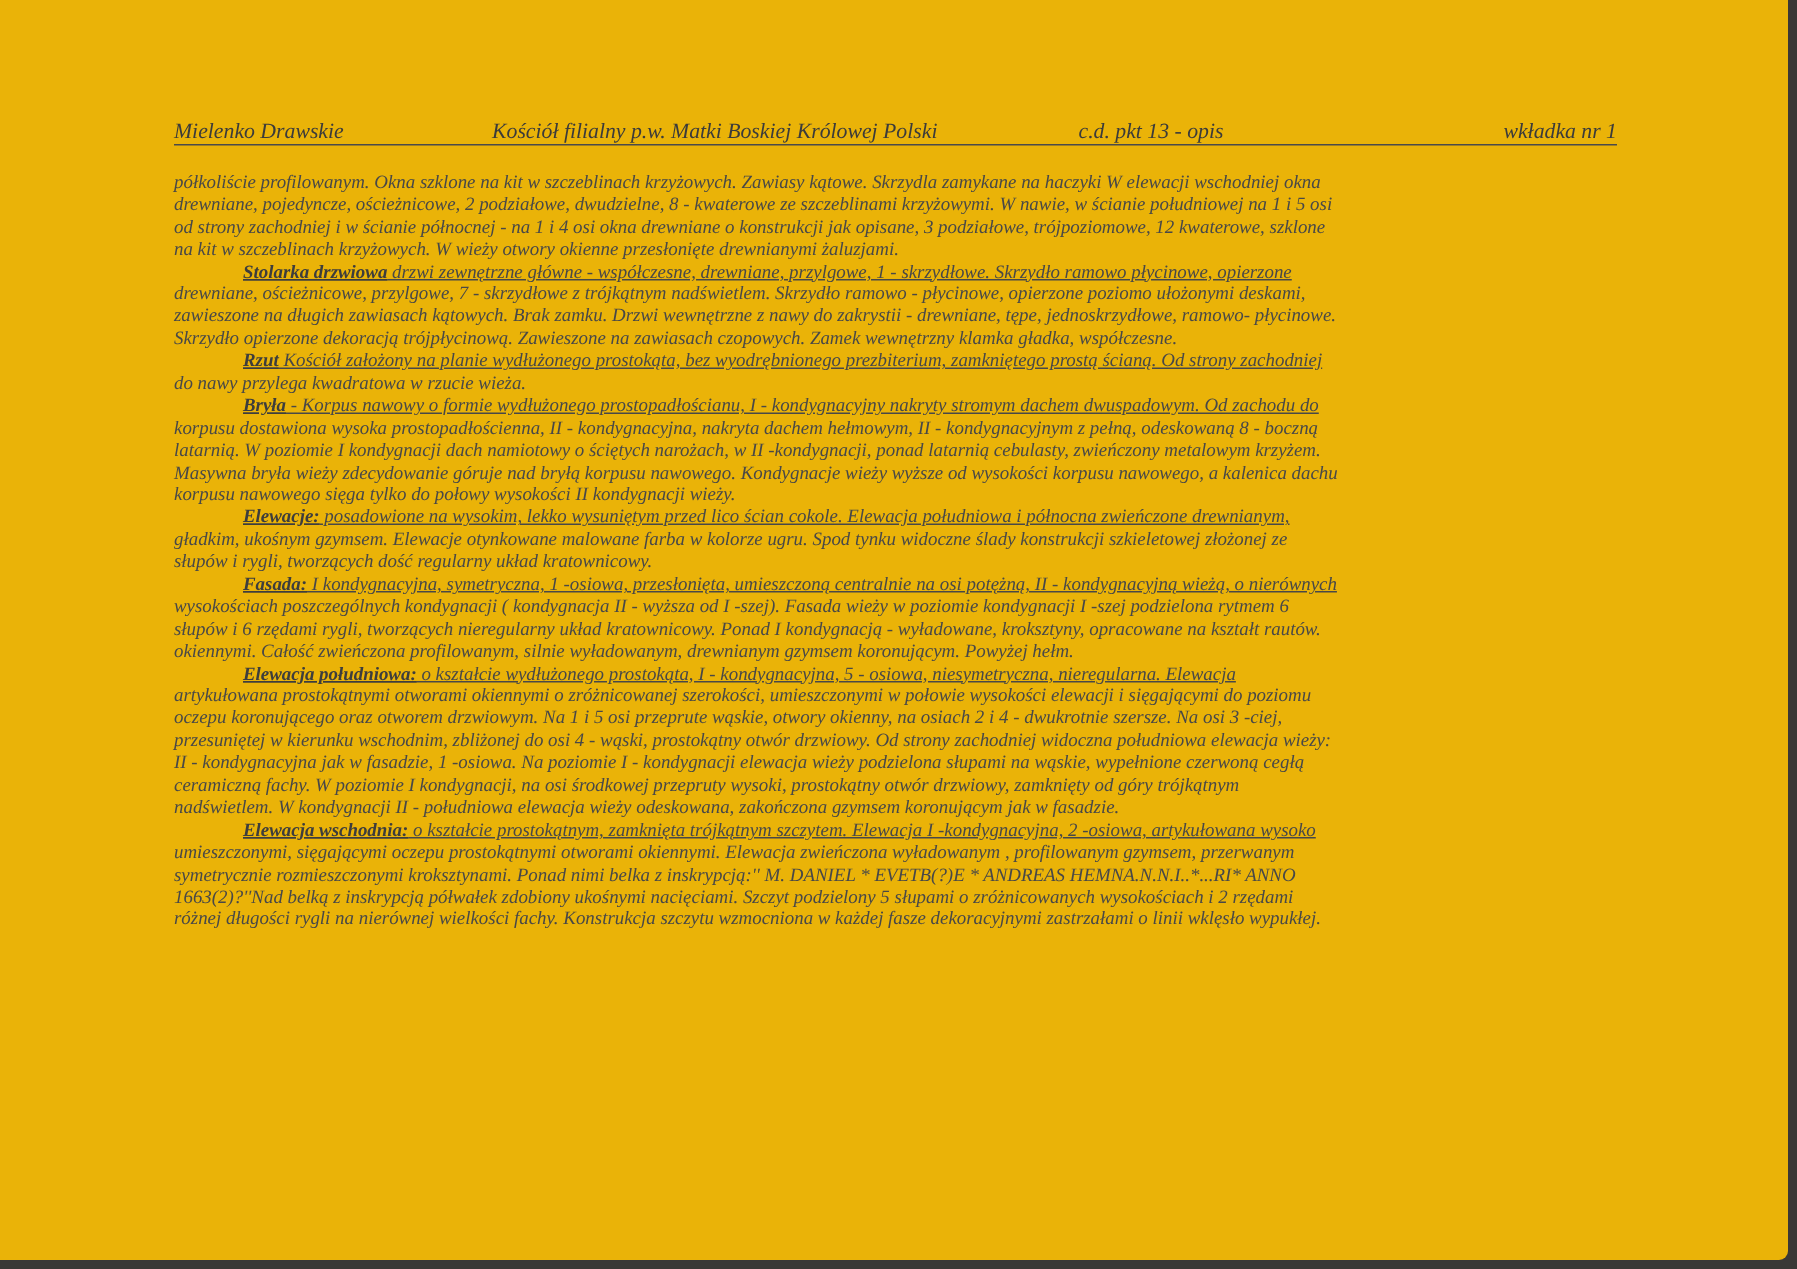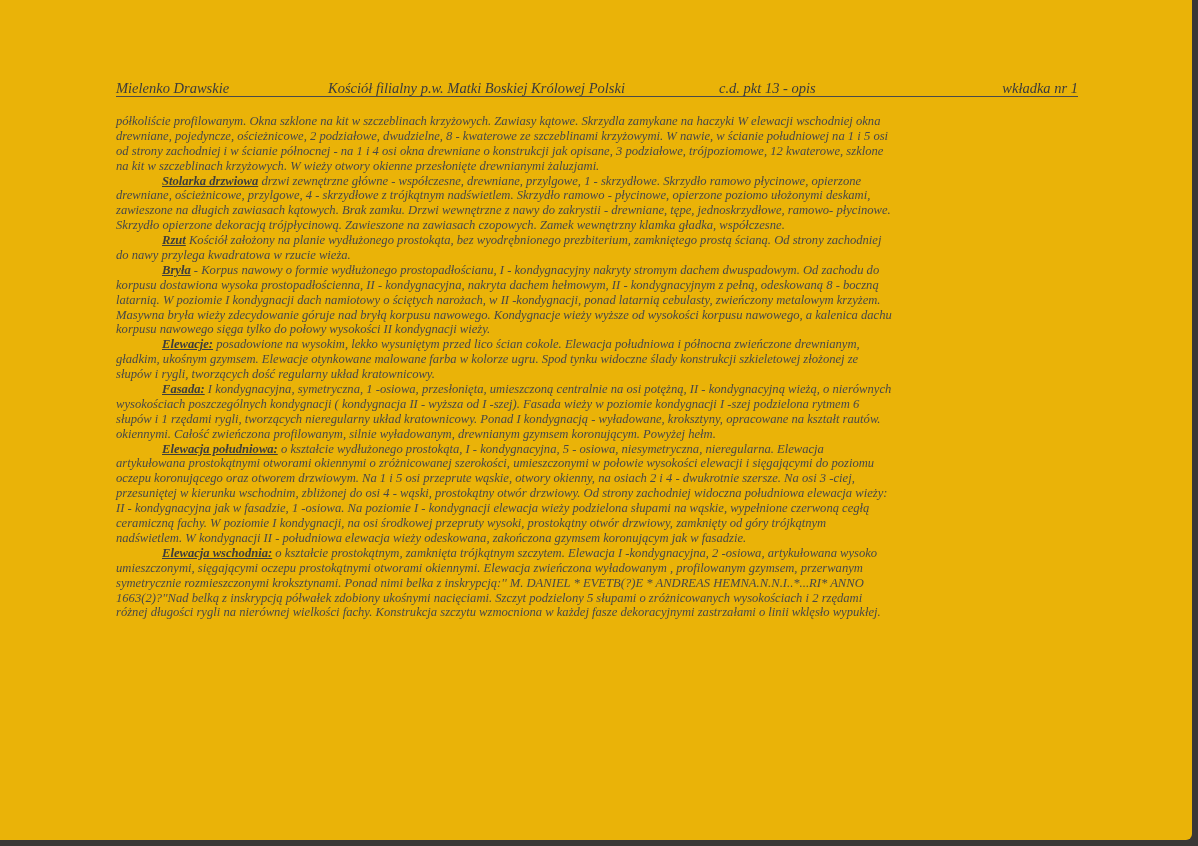--- a/index.html
+++ b/index.html
@@ -27,21 +27,21 @@
   .header .h-ins { right: 0; margin-left: 31px; }
   .rule {
     position: absolute; left: 116px; top: 96px; width: 962px; height: 1px;
     background: #4a4a4a;
   }
   .body {
     position: absolute; left: 116px; top: 114px; width: 966px;
     font-style: italic; font-size: 12.6px; line-height: 14.9px; color: #484848;
   }
   .line { white-space: nowrap; height: 14.9px; }
-  .indent { padding-left: 46px; }
+  .indent { padding-left: 46px; text-decoration: underline; }
   .lbl { font-weight: bold; text-decoration: underline; color: #3d3d3d; }
 </style>
 </head>
 <body>
 
 <div class="paper">
   <div class="header">
     <span class="h-place">Mielenko Drawskie</span>
     <span class="h-title">Kościół filialny p.w. Matki Boskiej Królowej Polski</span>
     <span class="h-pkt">c.d. pkt 13  -  opis</span>
@@ -49,40 +49,40 @@
   </div>
   <div class="rule"></div>
 
   <div class="body">
     <div class="line">półkoliście profilowanym. Okna szklone na kit w szczeblinach krzyżowych. Zawiasy kątowe. Skrzydla zamykane na haczyki W elewacji wschodniej okna</div>
     <div class="line">drewniane, pojedyncze, ościeżnicowe, 2 podziałowe, dwudzielne, 8 - kwaterowe ze szczeblinami krzyżowymi. W nawie, w ścianie południowej na 1 i 5 osi</div>
     <div class="line">od strony zachodniej i w ścianie północnej - na 1 i 4 osi okna drewniane o konstrukcji jak opisane, 3 podziałowe, trójpoziomowe, 12 kwaterowe, szklone</div>
     <div class="line">na kit w szczeblinach krzyżowych. W wieży otwory okienne przesłonięte drewnianymi żaluzjami.</div>
 
     <div class="line indent"><span class="lbl">Stolarka drzwiowa</span><span> drzwi zewnętrzne główne - współczesne, drewniane, przylgowe, 1 - skrzydłowe. Skrzydło ramowo  płycinowe, opierzone</span></div>
-    <div class="line">drewniane, ościeżnicowe, przylgowe, 4 - skrzydłowe z trójkątnym nadświetlem. Skrzydło ramowo - płycinowe, opierzone poziomo ułożonymi deskami,</div>
+    <div class="line">drewniane, ościeżnicowe, przylgowe, 7 - skrzydłowe z trójkątnym nadświetlem. Skrzydło ramowo - płycinowe, opierzone poziomo ułożonymi deskami,</div>
     <div class="line">zawieszone na długich  zawiasach kątowych. Brak zamku. Drzwi wewnętrzne z nawy do zakrystii - drewniane, tępe, jednoskrzydłowe, ramowo- płycinowe.</div>
     <div class="line">Skrzydło opierzone dekoracją trójpłycinową. Zawieszone na zawiasach czopowych. Zamek wewnętrzny klamka gładka, współczesne.</div>
 
     <div class="line indent"><span class="lbl">Rzut</span><span> Kościół założony na planie wydłużonego prostokąta, bez wyodrębnionego prezbiterium, zamkniętego prostą ścianą. Od strony zachodniej</span></div>
     <div class="line">do nawy przylega kwadratowa w rzucie wieża.</div>
 
     <div class="line indent"><span class="lbl">Bryła</span><span> - Korpus nawowy o formie wydłużonego prostopadłościanu, I - kondygnacyjny  nakryty stromym dachem dwuspadowym. Od zachodu do</span></div>
     <div class="line">korpusu dostawiona wysoka prostopadłościenna, II - kondygnacyjna, nakryta dachem hełmowym, II - kondygnacyjnym z pełną, odeskowaną 8 - boczną</div>
     <div class="line">latarnią. W poziomie I kondygnacji dach  namiotowy o ściętych narożach, w II -kondygnacji, ponad latarnią cebulasty, zwieńczony metalowym krzyżem.</div>
     <div class="line">Masywna bryła wieży zdecydowanie góruje nad bryłą korpusu nawowego. Kondygnacje wieży wyższe od wysokości korpusu nawowego, a kalenica dachu</div>
     <div class="line">korpusu nawowego  sięga tylko  do połowy wysokości II kondygnacji wieży.</div>
 
     <div class="line indent"><span class="lbl">Elewacje:</span><span> posadowione na wysokim, lekko wysuniętym przed lico ścian cokole. Elewacja południowa i północna zwieńczone drewnianym,</span></div>
     <div class="line">gładkim, ukośnym gzymsem. Elewacje otynkowane malowane farba w kolorze ugru. Spod tynku widoczne ślady konstrukcji szkieletowej złożonej ze</div>
     <div class="line">słupów i rygli, tworzących dość regularny układ kratownicowy.</div>
 
     <div class="line indent"><span class="lbl">Fasada:</span><span> I  kondygnacyjna, symetryczna, 1 -osiowa, przesłonięta, umieszczoną centralnie na osi potężną, II - kondygnacyjną wieżą, o nierównych</span></div>
     <div class="line">wysokościach poszczególnych kondygnacji ( kondygnacja II - wyższa od I -szej). Fasada wieży w poziomie kondygnacji I -szej podzielona rytmem 6</div>
-    <div class="line">słupów i  1 rzędami rygli, tworzących nieregularny układ kratownicowy. Ponad I kondygnacją - wyładowane,  kroksztyny, opracowane na kształt rautów.</div>
+    <div class="line">słupów i  6 rzędami rygli, tworzących nieregularny układ kratownicowy. Ponad I kondygnacją - wyładowane,  kroksztyny, opracowane na kształt rautów.</div>
     <div class="line">okiennymi. Całość zwieńczona profilowanym, silnie wyładowanym, drewnianym gzymsem koronującym. Powyżej hełm.</div>
 
     <div class="line indent"><span class="lbl">Elewacja południowa:</span><span>  o kształcie wydłużonego prostokąta, I - kondygnacyjna, 5 - osiowa, niesymetryczna, nieregularna. Elewacja</span></div>
     <div class="line">artykułowana prostokątnymi otworami okiennymi o zróżnicowanej szerokości, umieszczonymi w połowie wysokości elewacji i sięgającymi do poziomu</div>
     <div class="line">oczepu  koronującego oraz otworem drzwiowym.  Na 1 i 5 osi przeprute wąskie, otwory okienny, na osiach 2 i 4 - dwukrotnie szersze. Na osi 3 -ciej,</div>
     <div class="line">przesuniętej w kierunku wschodnim, zbliżonej do osi 4 - wąski, prostokątny otwór drzwiowy. Od strony zachodniej widoczna południowa elewacja wieży:</div>
     <div class="line">II - kondygnacyjna jak w fasadzie, 1 -osiowa. Na poziomie I - kondygnacji elewacja wieży podzielona słupami na wąskie, wypełnione czerwoną cegłą</div>
     <div class="line">ceramiczną fachy. W poziomie I kondygnacji, na osi środkowej przepruty wysoki, prostokątny otwór drzwiowy, zamknięty od góry trójkątnym</div>
     <div class="line">nadświetlem. W kondygnacji II - południowa elewacja wieży odeskowana, zakończona gzymsem koronującym jak w fasadzie.</div>
 

